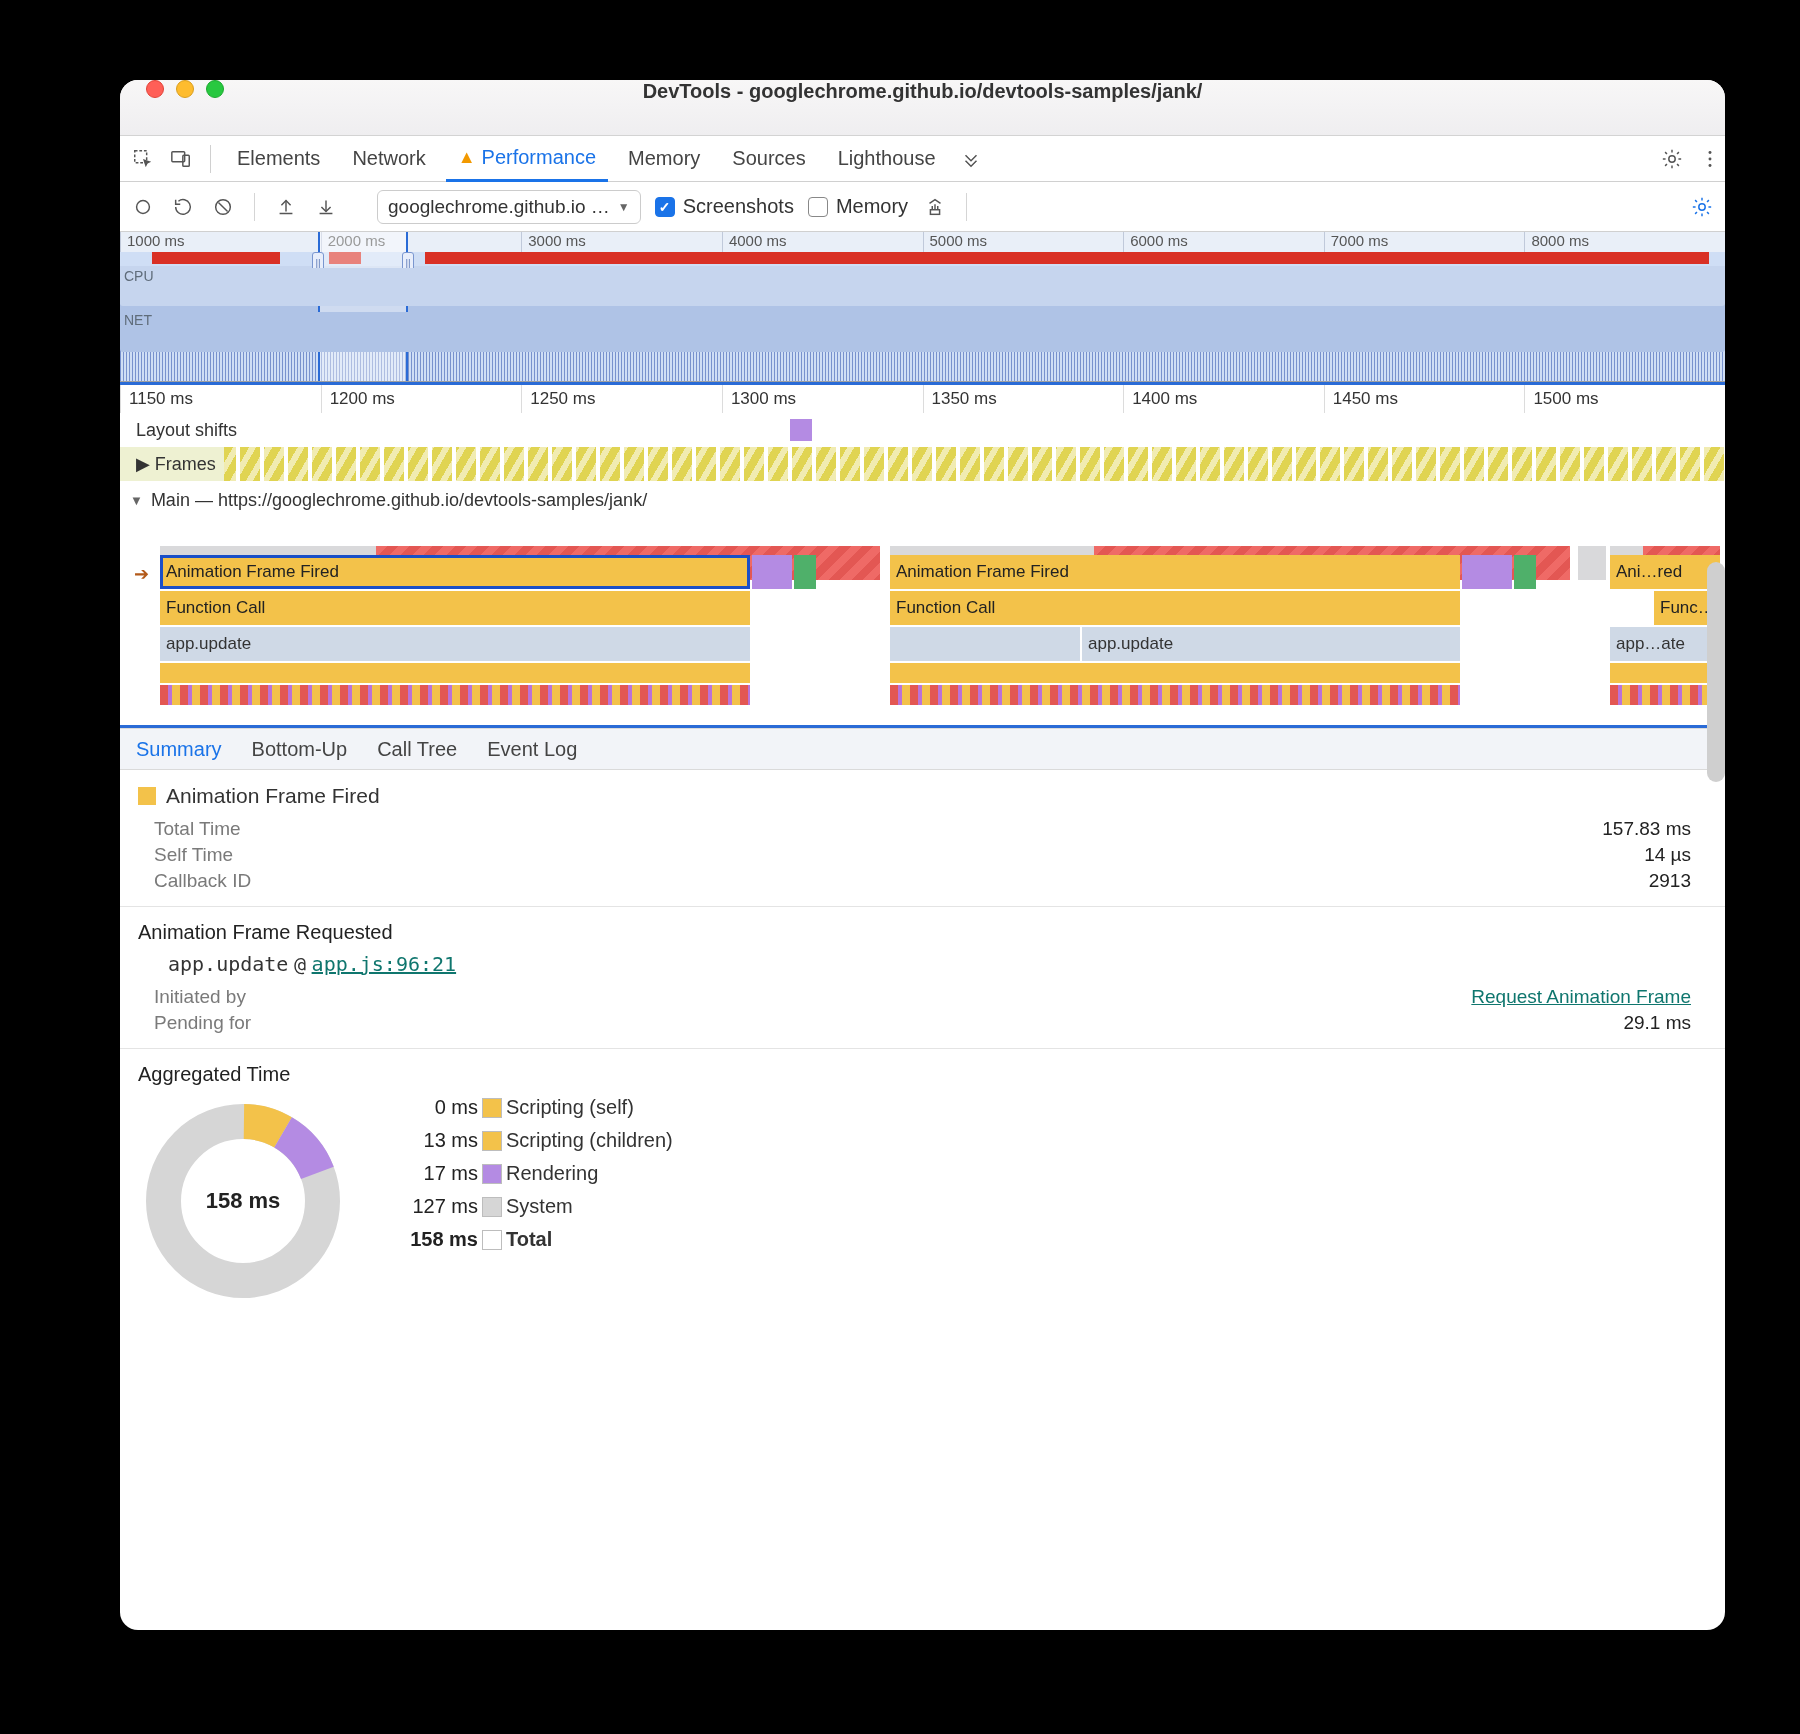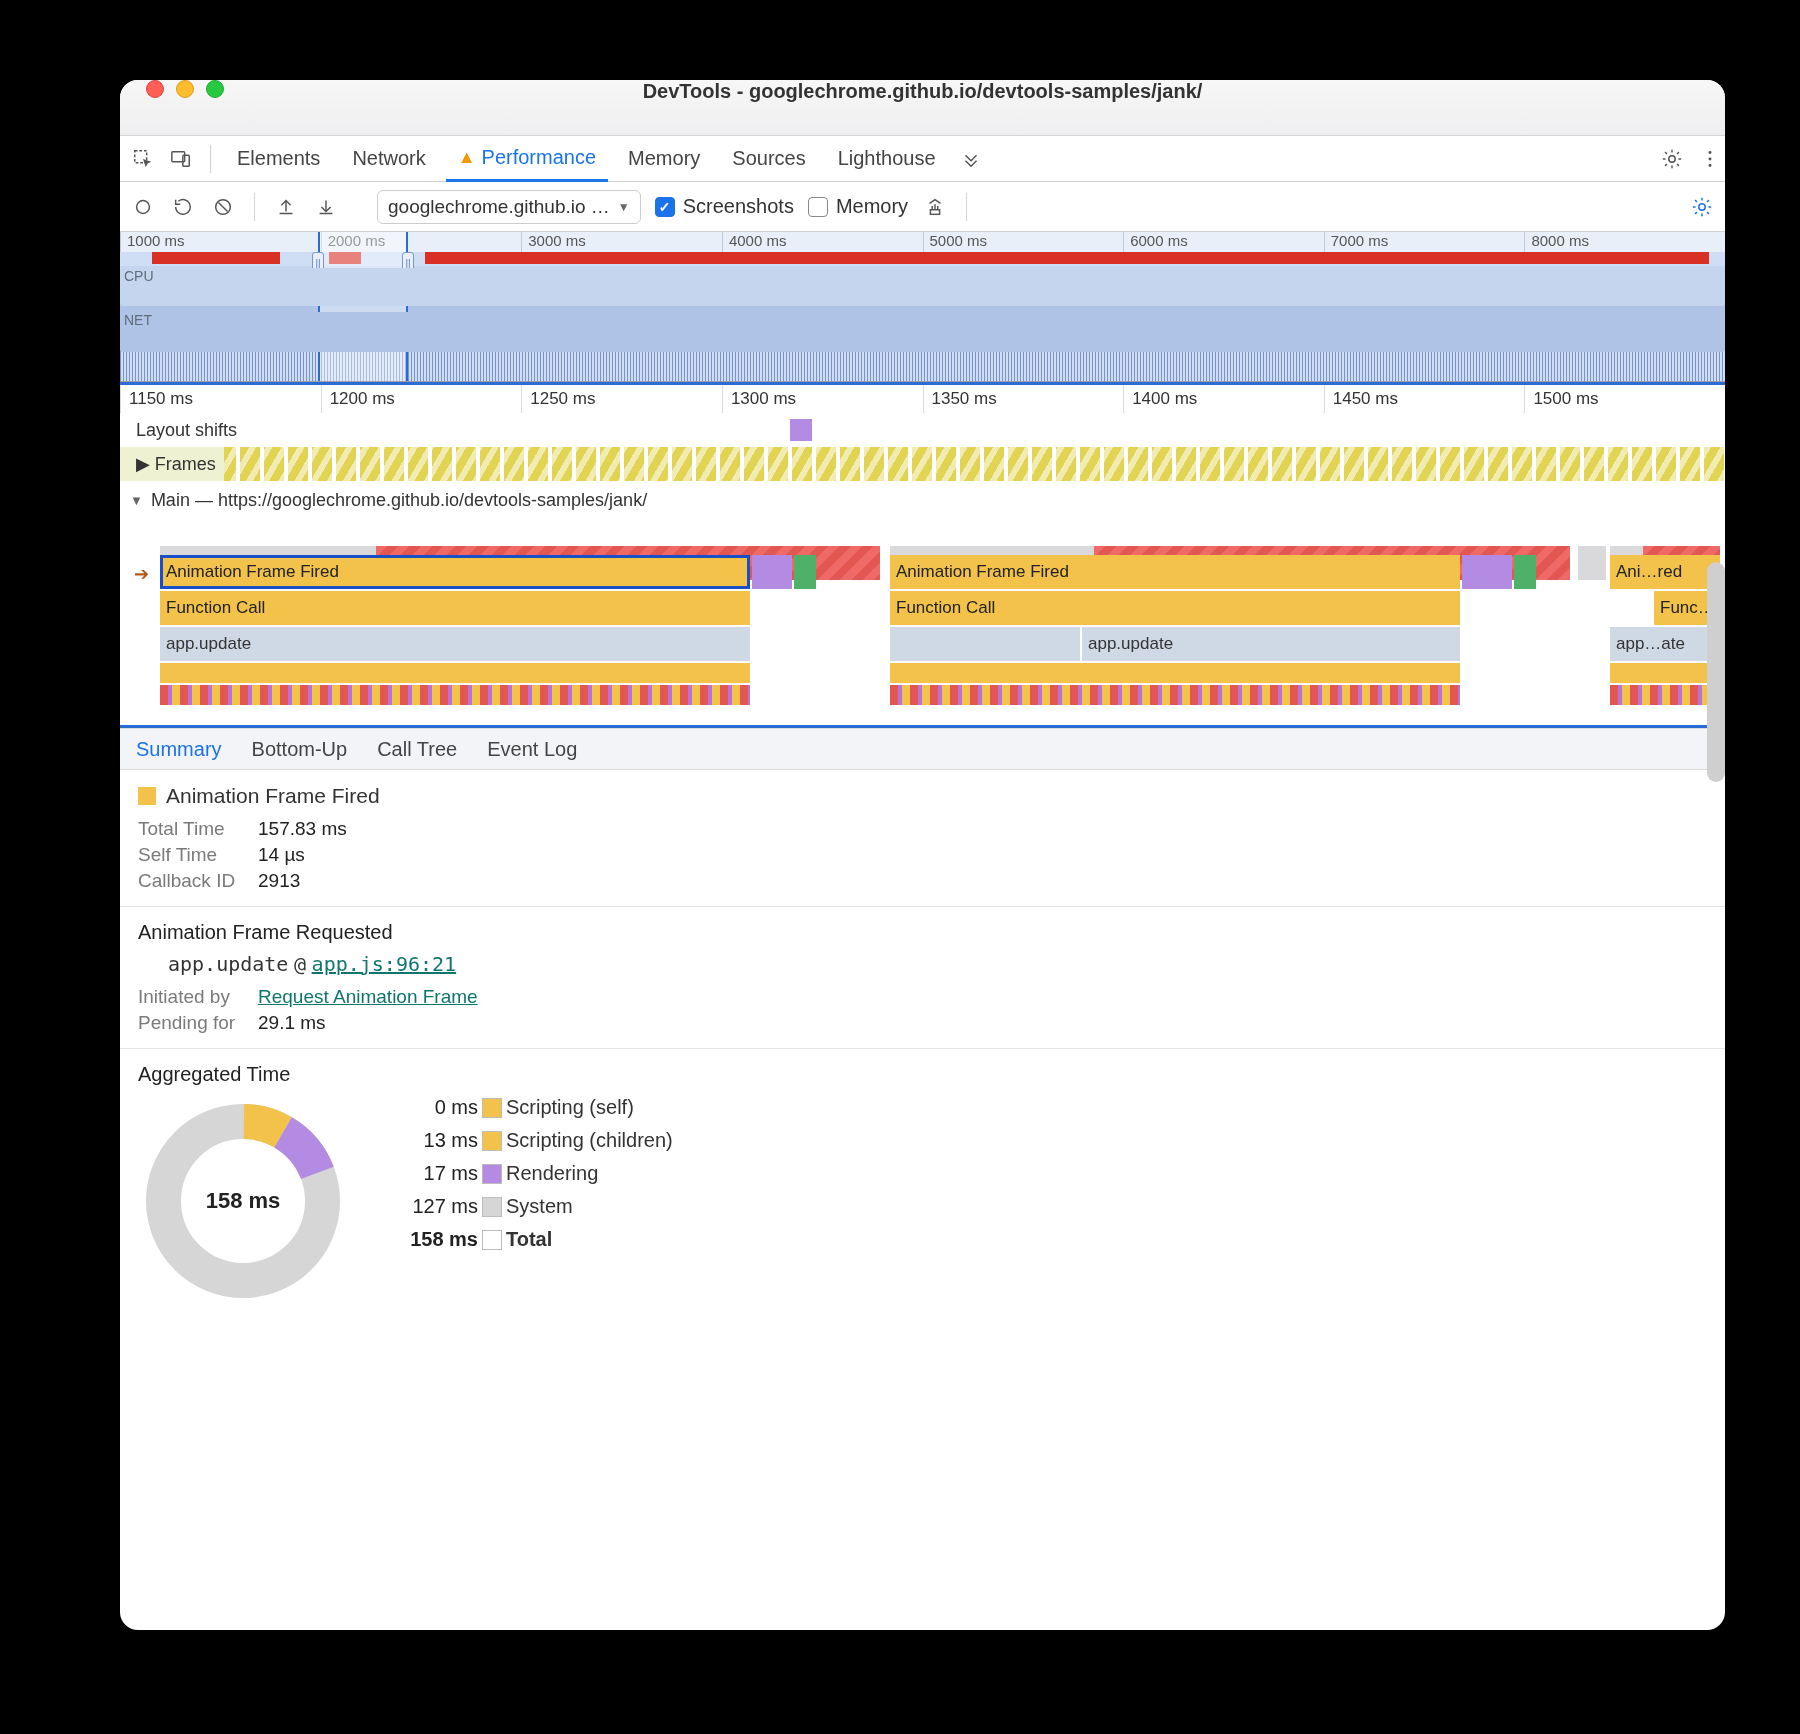--- a/index.html
+++ b/index.html
@@ -81,21 +81,21 @@
   .scrollbar{position:absolute;right:0;top:180px;width:18px;height:220px;background:#cfcfcf;border-radius:9px;}
 
   
   .dtabs{height:42px;border-top:1px solid #dadada;border-bottom:1px solid #dadada;background:#f2f4f8;display:flex;align-items:center;gap:26px;padding-left:14px;font-size:20px;color:#444;}
   .dtabs .dt{padding:4px 2px;}
   .dtabs .dt.active{color:#1a73e8;font-weight:500;}
 
   .details{padding:14px 18px;font-size:20px;color:#333;}
   .details h3{display:flex;align-items:center;gap:10px;font-size:21px;font-weight:500;margin-bottom:10px;}
   .swatch{width:18px;height:18px;background:#f3c24a;display:inline-block;}
-  .kv{display:flex;margin:4px 0;font-size:19px;}
+  .kv{display:flex;margin:4px 16px;font-size:19px;justify-content:space-between;}
   .kv .k{color:#7a7a7a;min-width:120px;}
   .kv .v{color:#222;}
   .sep{height:1px;background:#e4e4e4;margin:14px -18px;}
   .mono{font-family:ui-monospace,Menlo,monospace;}
   .link{color:#0f766e;text-decoration:underline;}
   .sub{color:#7a7a7a;}
 
   .aggrow{display:flex;align-items:flex-start;gap:40px;margin-top:10px;}
   .donut-wrap{position:relative;width:210px;height:210px;}
   .donut-center{position:absolute;inset:0;display:flex;align-items:center;justify-content:center;font-weight:700;font-size:22px;color:#222;}

